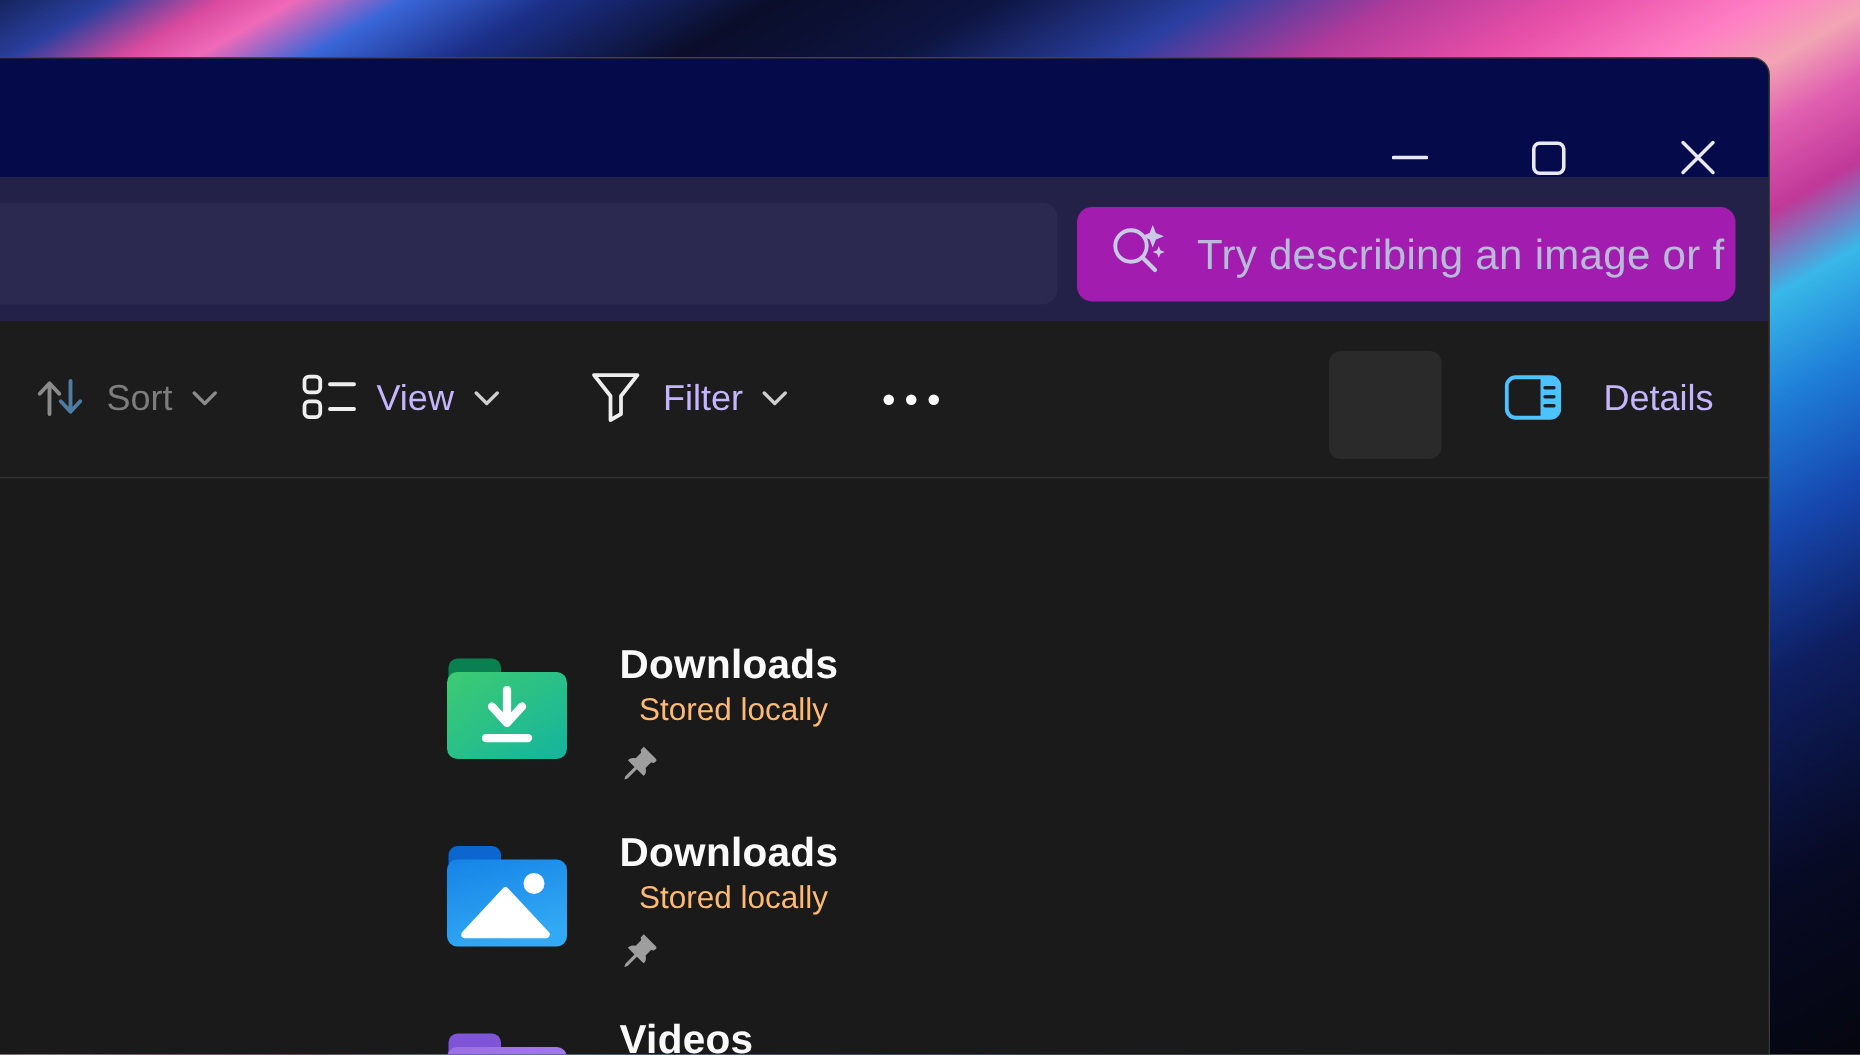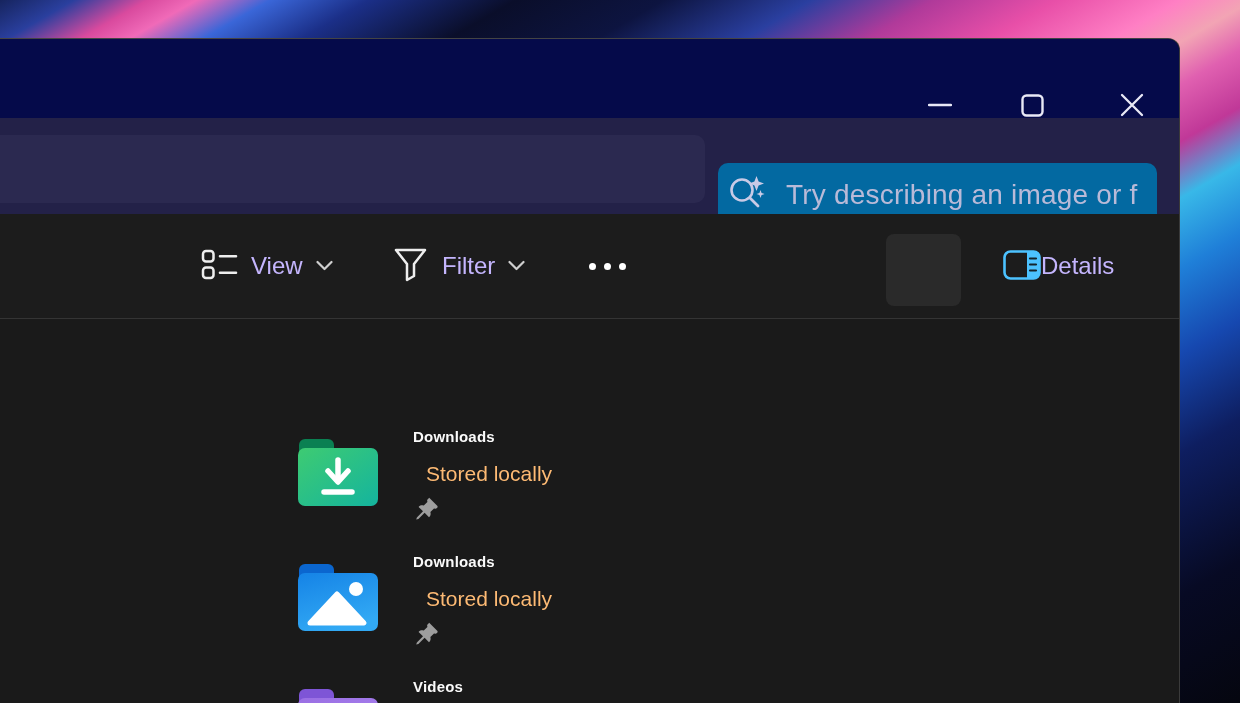--- a/index.html
+++ b/index.html
@@ -31,45 +31,45 @@
   #btn-min{ left:909px; } #btn-max{ left:1001px; } #btn-close{ left:1101px; }
 
   
   .address-row{ position:absolute; left:0; top:79px; width:100%; height:96px; background:#232148; }
   .address-box{
     position:absolute; left:-12px; top:17px; width:717px; height:68px;
     background:#2b2950; border-radius:10px;
   }
   .ai-search-box{
     position:absolute; left:718px; top:20px; width:439px; height:63px;
-    background:#0369a1; border-radius:10px;
-    display:flex; align-items:center; padding-left:8px; overflow:hidden;margin-top:25px;
+    background:#a21caf; border-radius:10px;
+    display:flex; align-items:center; padding-left:20px; overflow:hidden;
   }
   .ai-search-box .placeholder{
     color:#b9bad8; font-size:28px; white-space:nowrap; margin-left:18px; letter-spacing:.2px;
   }
 
   
   .toolbar{ position:absolute; left:0; top:175px; width:100%; height:105px; background:#1c1c1c; border-bottom:1px solid #343434; }
   .tb-item{ position:absolute; top:0; height:100%; display:flex; align-items:center; gap:13px; background:none; border:none; cursor:pointer; }
   .tb-label{ font-size:24px; color:#c4b5fd; }
   .tb-label.disabled{ color:#7d7d7d; }
   #tb-sort{ left:22px; } #tb-view{ left:201px; } #tb-filter{ left:392px; }
   #tb-more{ left:572px; width:70px; justify-content:center; }
   .dots{ display:flex; gap:8px; }
   .dots i{ width:7px; height:7px; border-radius:50%; background:#fff; }
   .hover-box{ position:absolute; left:886px; top:20px; width:75px; height:72px; border-radius:8px; background:#2a2a2a; border:none; cursor:pointer; }
-  #tb-details{ left:1003px; gap:0; }
+  #tb-details{ left:1003px; gap:28px; }
 
   
   .content{ position:absolute; left:0; top:280px; width:100%; height:385px; background:#1a1a1a; }
   .tile{ position:absolute; left:294px; width:600px; height:96px; cursor:pointer; }
   #tile-0{ top:115px; } #tile-1{ top:240px; } #tile-2{ top:365px; }
   .tile .folder{ position:absolute; left:0; top:0; }
-  .tile-name{ position:absolute; left:119px; top:-6px; font-size:15px; font-weight:700; color:#fafafa; letter-spacing:.2px; }
+  .tile-name{ position:absolute; left:119px; top:-6px; font-size:27px; font-weight:700; color:#fafafa; letter-spacing:.2px; }
   .tile-status{ position:absolute; left:132px; top:28px; font-size:21px; color:#fdba74; }
   .tile-pin{ position:absolute; left:121px; top:62px; }
 </style>
 </head>
 <body>
 
 <div class="window">
 
   <div class="titlebar">
     <button class="win-btn" id="btn-min">
@@ -105,20 +105,34 @@
           <path d="M30.5 4 L32.6 9.4 L38 11.5 L32.6 13.6 L30.5 19 L28.4 13.6 L23 11.5 L28.4 9.4 Z" fill="#c9cae6"></path>
           <path d="M34.5 18 L35.6 20.9 L38.5 22 L35.6 23.1 L34.5 26 L33.4 23.1 L30.5 22 L33.4 20.9 Z" fill="#c9cae6"></path>
         </svg>
       </span>
       <span class="placeholder">Try describing an image or f</span>
     </div>
   </div>
 
   <div class="toolbar">
 
+    <button class="tb-item" id="tb-sort">
+      <span>
+        <svg width="36" height="36" viewBox="0 0 36 36">
+          <path d="M11 29 V9 M4.5 15.5 L11 8.5 L17.5 15.5" fill="none" stroke="#8b8b8b" stroke-width="2.6" stroke-linecap="round" stroke-linejoin="round"></path>
+          <path d="M25 7 V27 M18.5 20.5 L25 27.5 L31.5 20.5" fill="none" stroke="#4f7ca3" stroke-width="2.6" stroke-linecap="round" stroke-linejoin="round"></path>
+        </svg>
+      </span>
+      <span class="tb-label disabled">Sort</span>
+      <span>
+        <svg width="17" height="11" viewBox="0 0 17 11">
+            <path d="M1.5 2 L8.5 9 L15.5 2" fill="none" stroke="#8b8b8b" stroke-width="2.2" stroke-linecap="round" stroke-linejoin="round"></path>
+          </svg>
+      </span>
+    </button>
 
     <button class="tb-item" id="tb-view">
       <span>
         <svg width="37" height="31" viewBox="0 0 37 31">
           <rect x="2" y="2" width="10.5" height="10.5" rx="3" fill="none" stroke="#eeeeee" stroke-width="2.5"></rect>
           <rect x="2" y="18.5" width="10.5" height="10.5" rx="3" fill="none" stroke="#eeeeee" stroke-width="2.5"></rect>
           <path d="M19 7.2 H35 M19 23.7 H35" stroke="#eeeeee" stroke-width="2.6" stroke-linecap="round"></path>
         </svg>
       </span>
       <span class="tb-label">View</span>

